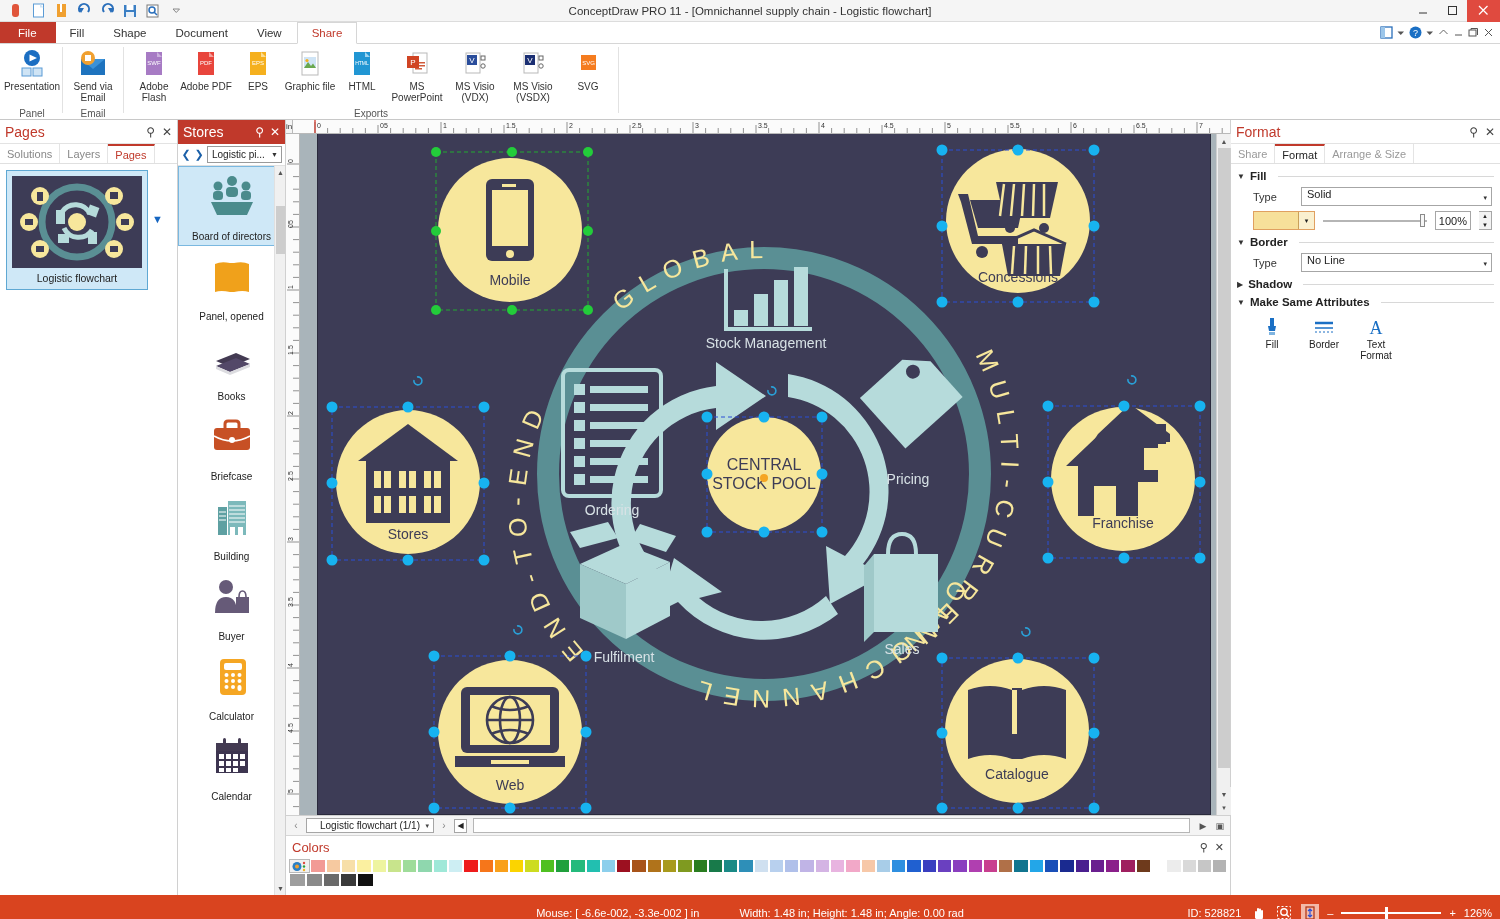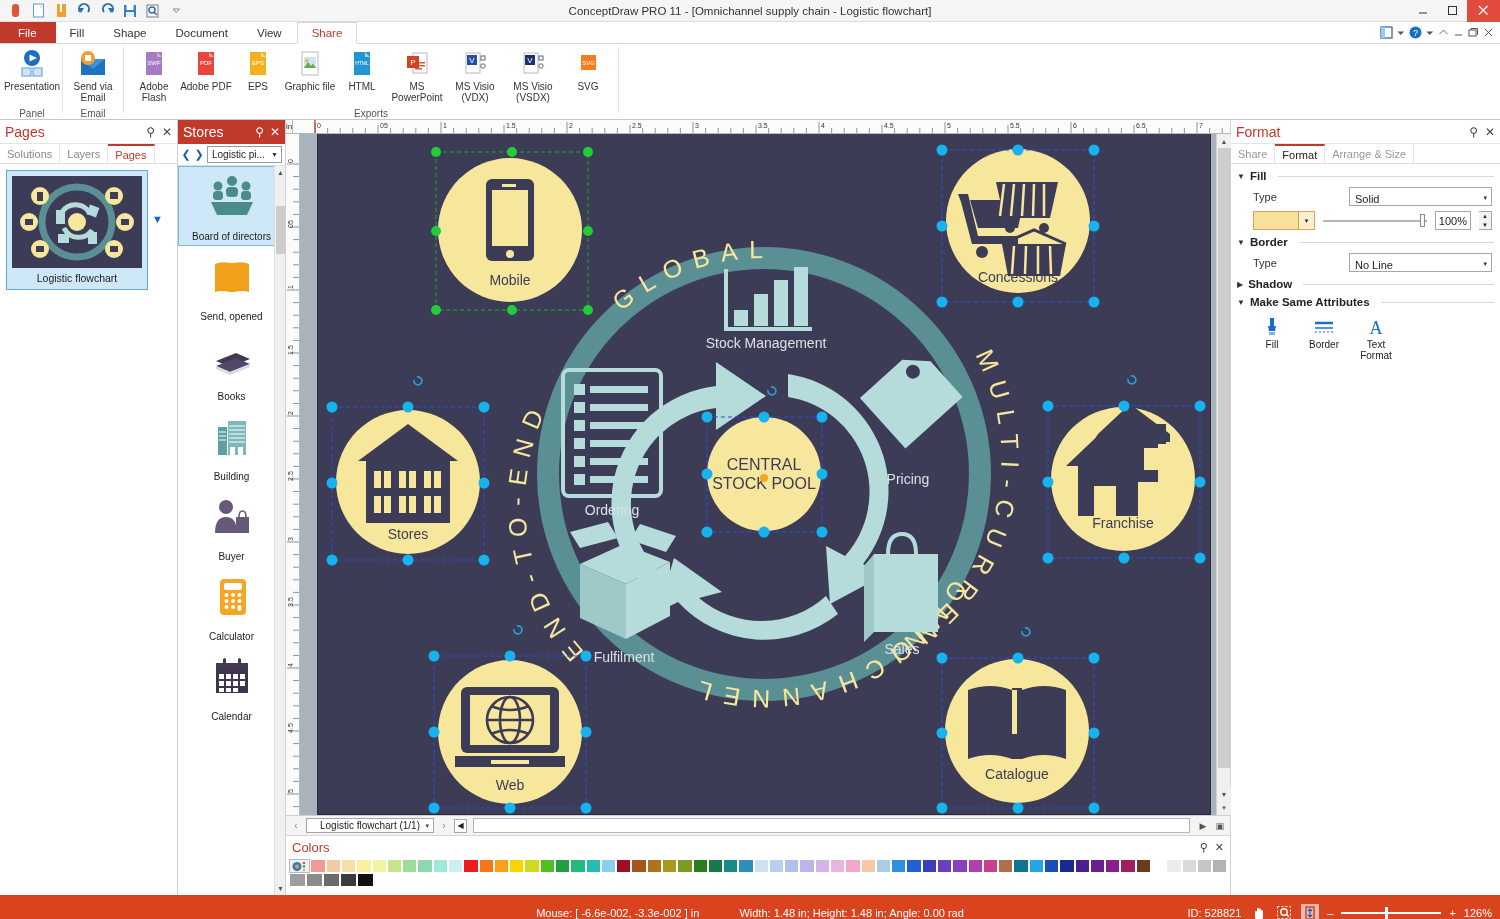--- a/index.html
+++ b/index.html
@@ -137,21 +137,21 @@
   .fmt-tab { padding:0 7px; display:flex; align-items:center; color:#999; border-right:1px solid #e4e4e4;}
   .fmt-tab.active { color:#222; border-top:2px solid #c0392b; }
   .sect { margin-top:6px; }
   .sect-head { display:flex; align-items:center; padding:0 6px; gap:5px; }
   .sect-head .tri { font-size:8px; color:#333; }
   .sect-head .nm { font-size:11.5px; font-weight:bold; color:#222; }
   .sect-head .rule { flex:1; height:1px; background:#d8d8d8; margin-left:6px; }
   .row { display:flex; align-items:center; padding:5px 8px 0 22px; gap:8px; }
   .row .lab { width:40px; font-size:11px; color:#333; }
   .select { flex:1; height:19px; border:1px solid #a6a6a6; background:#fff; font-size:11px;
-            display:flex; align-items:flex-end; padding-left:5px; position:relative;margin-left:48px; }
+            display:flex; align-items:flex-start; padding-left:5px; position:relative; }
   .select .carat { position:absolute; right:4px; font-size:7px; color:#333; top:6px;}
   .colorbtn { width:62px; height:19px; border:1px solid #e0a060; background:#f7e09a; display:flex; }
   .colorbtn .sw2 { flex:1; }
   .colorbtn .dd { width:16px; border-left:1px solid #c9a05a; display:flex; align-items:center;
                   justify-content:center; font-size:7px; background:#faf0cf;}
   .slider { flex:1; height:19px; position:relative; display:flex; align-items:center; }
   .slider .track { height:2px; background:#b5b5b5; width:100%; }
   .slider .knob { position:absolute; right:2px; width:5px; height:13px; background:#f6f6f6;
                   border:1px solid #8a8a8a; }
   .spin { width:36px; height:19px; border:1px solid #a6a6a6; background:#fff; font-size:11px;
@@ -530,31 +530,42 @@
         <div class="nm">Board of directors</div>
       </div>
       <div class="lib-item">
         <div class="ico">
           <svg width="46" height="46">
             <path d="M6 10 Q12 7 21 9 L21 38 Q12 36 6 38 Z" fill="#f0a11b"></path>
             <path d="M40 10 Q34 7 25 9 L25 38 Q34 36 40 38 Z" fill="#f0a11b"></path>
             <rect x="21" y="9" width="4" height="29" fill="#f0a11b"></rect>
           </svg>
         </div>
-        <div class="nm">Send, opened</div>
+        <div class="nm">Panel, opened</div>
       </div>
       <div class="lib-item">
         <div class="ico">
           <svg width="48" height="44">
             <path d="M8 26 L28 18 L42 24 L22 32 Z" fill="#433a52"></path>
             <path d="M8 31 L28 23 L42 29 L22 37 Z" fill="#534868"></path>
             <path d="M8 31 L8 34 L22 40 L42 32 L42 29 L22 37 Z" fill="#dcdce0"></path>
           </svg>
         </div>
         <div class="nm">Books</div>
+      </div>
+      <div class="lib-item">
+        <div class="ico">
+          <svg width="48" height="42">
+            <path d="M17 12 L17 8 Q17 5 20 5 L28 5 Q31 5 31 8 L31 12" fill="none" stroke="#c75025" stroke-width="3"></path>
+            <rect x="6" y="12" width="36" height="22" rx="3" fill="#c75025"></rect>
+            <path d="M6 20 Q24 30 42 20" fill="none" stroke="#fff" stroke-width="1.5"></path>
+            <circle cx="24" cy="24" r="3" fill="#fff"></circle>
+          </svg>
+        </div>
+        <div class="nm">Briefcase</div>
       </div>
       <div class="lib-item">
         <div class="ico">
           <svg width="48" height="44">
             <rect x="10" y="12" width="9" height="28" fill="#5ea0a2"></rect>
             <rect x="20" y="6" width="18" height="34" fill="#7cb9bb"></rect>
             <g stroke="#fff" stroke-width="1">
               <line x1="21" y1="11" x2="37" y2="11"></line>
                 <line x1="21" y1="15" x2="37" y2="15"></line>
               <line x1="21" y1="19" x2="37" y2="19"></line>

